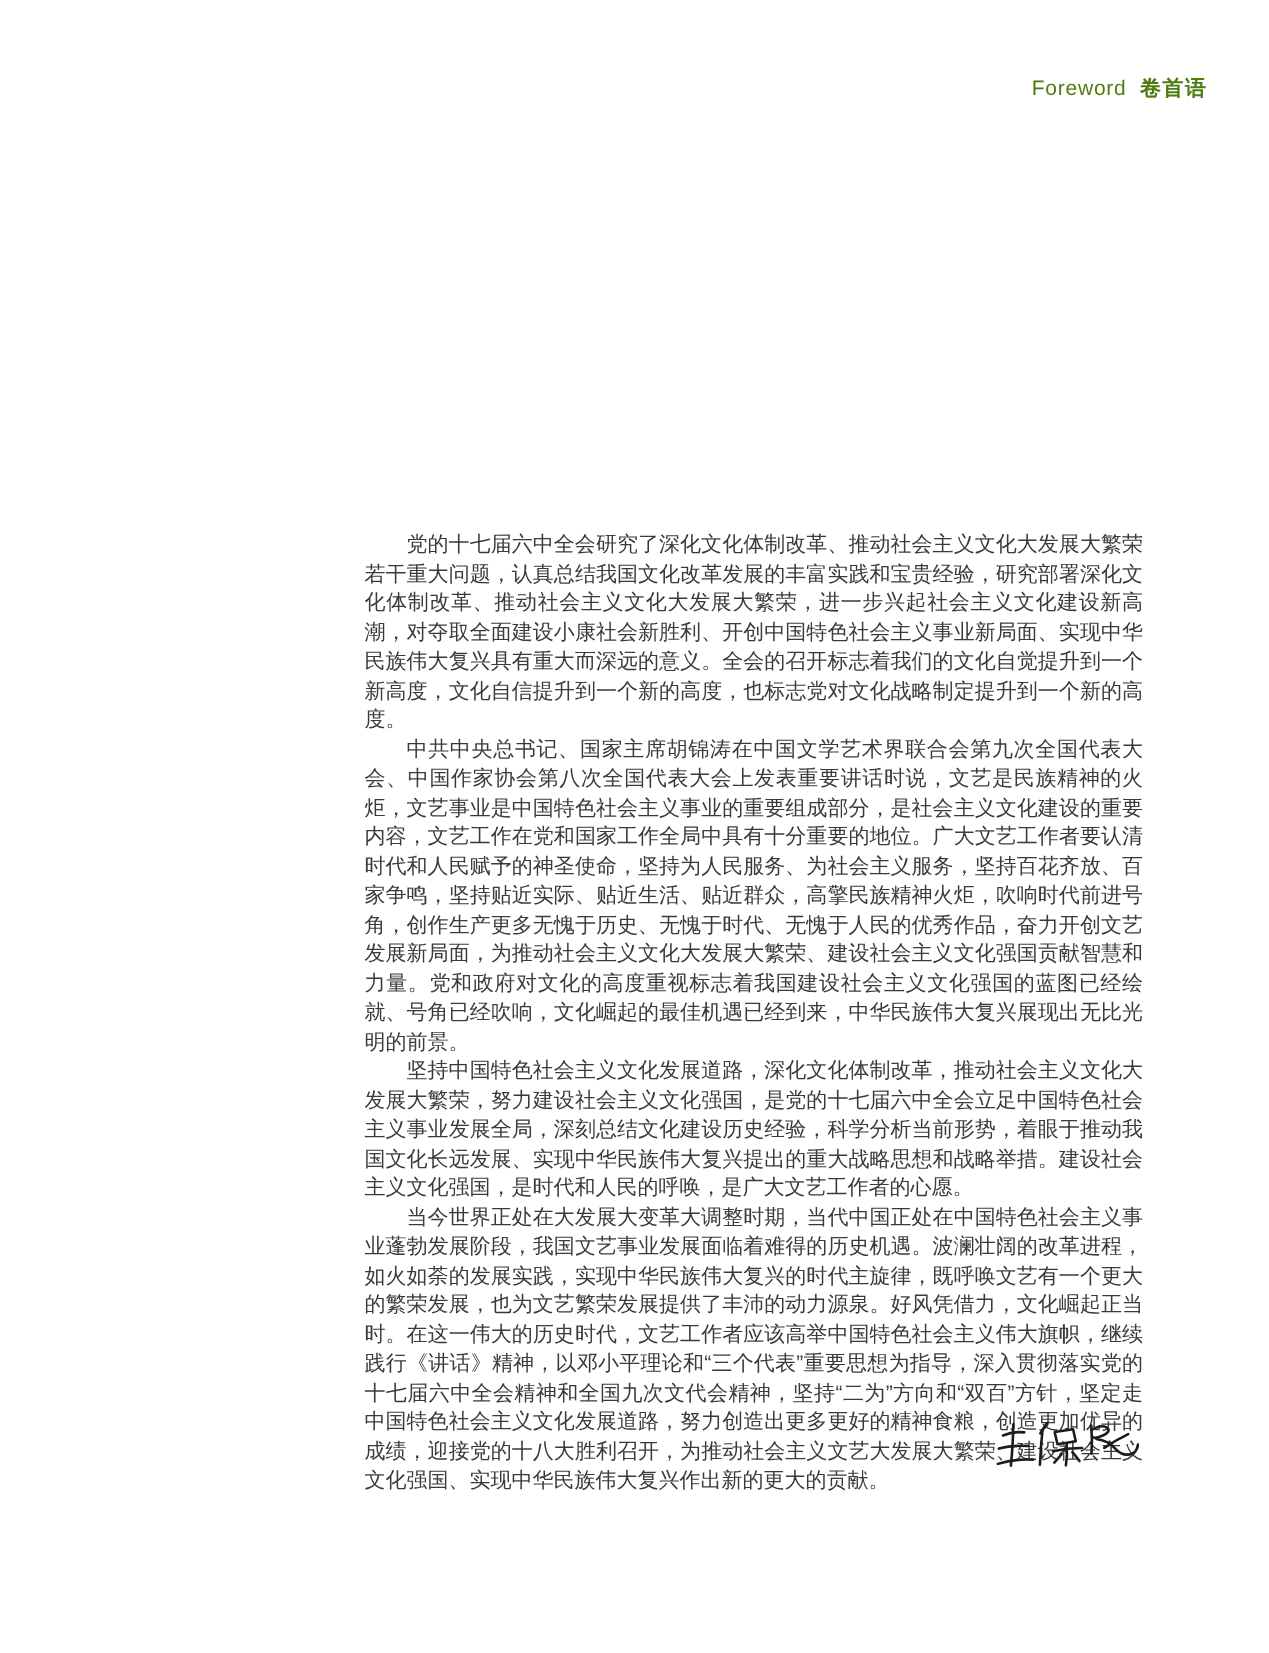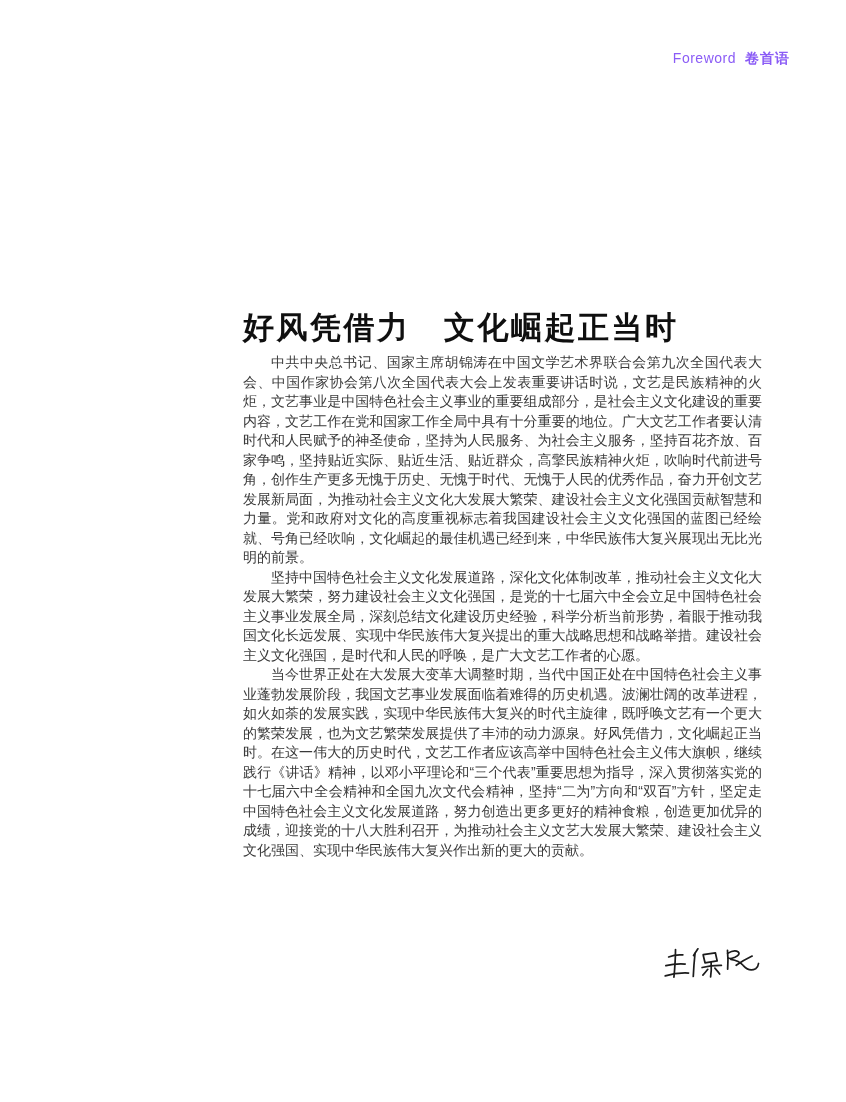--- a/index.html
+++ b/index.html
@@ -6,23 +6,23 @@
   .page{
     position:relative;
     width:846px;height:1102px;
     margin:0 auto;
     background:#ffffff;
     font-family:"Liberation Sans","DejaVu Sans",sans-serif;
     overflow:hidden;
   }
   .running-head{
     position:absolute;
-    top:50px;right:56px;
+    top:50px;right:41px;
     font-size:14px;
-    color:#8b5cf6;
+    color:#4d7c0f;
     letter-spacing:.5px;
     white-space:nowrap;
   }
   .running-head .en{font-weight:400;}
   .running-head .zh{font-weight:700;margin-left:9px;letter-spacing:1px;}
   .article-title{
     position:absolute;
     left:243px;top:286px;
     width:560px;
     font-family:"Liberation Serif","DejaVu Serif",serif;
@@ -63,23 +63,23 @@
 </style>
 </head>
 <body>
 
 <div class="page">
 
   <div class="running-head">
     <span class="en">Foreword</span><span class="zh">卷首语</span>
   </div>
 
-  <h1 class="article-title">好风凭借力　文化崛起正当时</h1>
 
   <div class="article-body">
+    <p>党的十七届六中全会研究了深化文化体制改革、推动社会主义文化大发展大繁荣若干重大问题，认真总结我国文化改革发展的丰富实践和宝贵经验，研究部署深化文化体制改革、推动社会主义文化大发展大繁荣，进一步兴起社会主义文化建设新高潮，对夺取全面建设小康社会新胜利、开创中国特色社会主义事业新局面、实现中华民族伟大复兴具有重大而深远的意义。全会的召开标志着我们的文化自觉提升到一个新高度，文化自信提升到一个新的高度，也标志党对文化战略制定提升到一个新的高度。</p>
     <p>中共中央总书记、国家主席胡锦涛在中国文学艺术界联合会第九次全国代表大会、中国作家协会第八次全国代表大会上发表重要讲话时说，文艺是民族精神的火炬，文艺事业是中国特色社会主义事业的重要组成部分，是社会主义文化建设的重要内容，文艺工作在党和国家工作全局中具有十分重要的地位。广大文艺工作者要认清时代和人民赋予的神圣使命，坚持为人民服务、为社会主义服务，坚持百花齐放、百家争鸣，坚持贴近实际、贴近生活、贴近群众，高擎民族精神火炬，吹响时代前进号角，创作生产更多无愧于历史、无愧于时代、无愧于人民的优秀作品，奋力开创文艺发展新局面，为推动社会主义文化大发展大繁荣、建设社会主义文化强国贡献智慧和力量。党和政府对文化的高度重视标志着我国建设社会主义文化强国的蓝图已经绘就、号角已经吹响，文化崛起的最佳机遇已经到来，中华民族伟大复兴展现出无比光明的前景。</p>
     <p>坚持中国特色社会主义文化发展道路，深化文化体制改革，推动社会主义文化大发展大繁荣，努力建设社会主义文化强国，是党的十七届六中全会立足中国特色社会主义事业发展全局，深刻总结文化建设历史经验，科学分析当前形势，着眼于推动我国文化长远发展、实现中华民族伟大复兴提出的重大战略思想和战略举措。建设社会主义文化强国，是时代和人民的呼唤，是广大文艺工作者的心愿。</p>
     <p>当今世界正处在大发展大变革大调整时期，当代中国正处在中国特色社会主义事业蓬勃发展阶段，我国文艺事业发展面临着难得的历史机遇。波澜壮阔的改革进程，如火如荼的发展实践，实现中华民族伟大复兴的时代主旋律，既呼唤文艺有一个更大的繁荣发展，也为文艺繁荣发展提供了丰沛的动力源泉。好风凭借力，文化崛起正当时。在这一伟大的历史时代，文艺工作者应该高举中国特色社会主义伟大旗帜，继续践行《讲话》精神，以邓小平理论和“三个代表”重要思想为指导，深入贯彻落实党的十七届六中全会精神和全国九次文代会精神，坚持“二为”方向和“双百”方针，坚定走中国特色社会主义文化发展道路，努力创造出更多更好的精神食粮，创造更加优异的成绩，迎接党的十八大胜利召开，为推动社会主义文艺大发展大繁荣、建设社会主义文化强国、实现中华民族伟大复兴作出新的更大的贡献。</p>
   </div>
 
   <div class="signature" aria-label="王保民">
     <svg viewBox="0 0 110 55">
 
       <path d="M7,13 Q14,10.5 21,11.5"></path>
       <path d="M14,6 Q13.5,18 11.5,33"></path>

